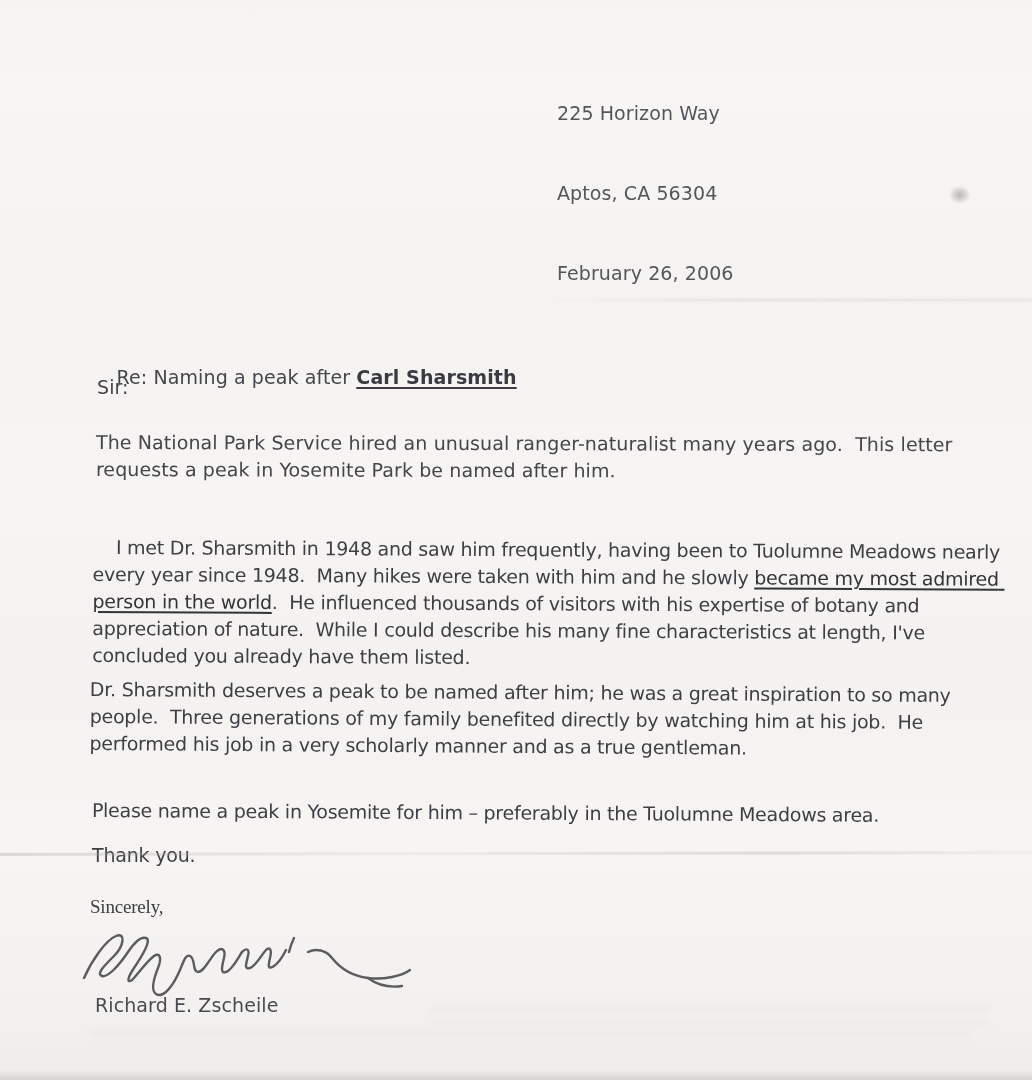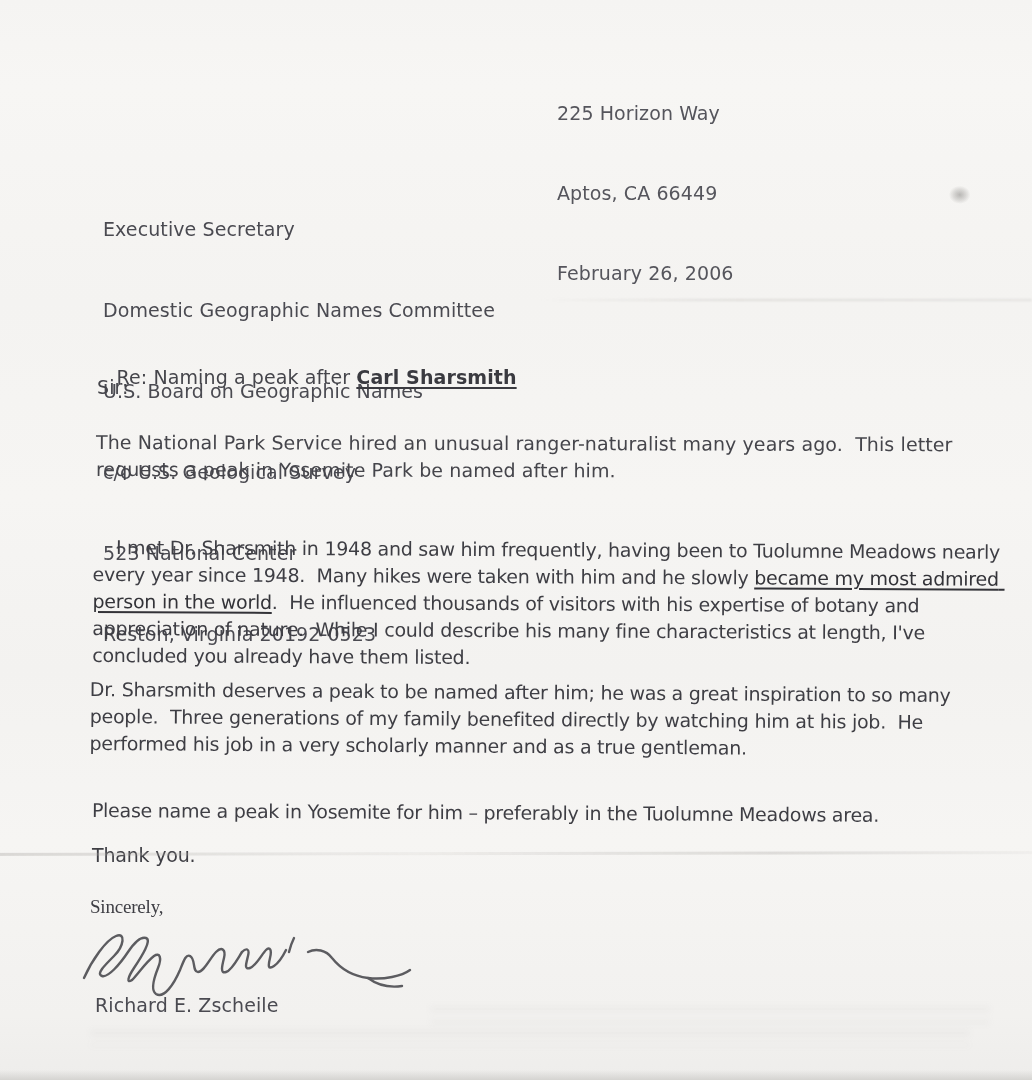--- a/index.html
+++ b/index.html
@@ -92,32 +92,24 @@
   }
   .sig-svg { width: 100%; height: 100%; }
 </style>
 </head>
 <body>
 
 <div class="scan-page">
 
   <div class="abs txt sender-block">
     <div class="line">225 Horizon Way</div>
-    <div class="line">Aptos, CA 66449</div>
+    <div class="line">Aptos, CA 56304</div>
     <div class="line">February 26, 2006</div>
   </div>
 
-  <div class="abs txt recipient-block">
-    <div class="line">Executive Secretary</div>
-    <div class="line">Domestic Geographic Names Committee</div>
-    <div class="line">U.S. Board on Geographic Names</div>
-    <div class="line">c/o U.S. Geological Survey</div>
-    <div class="line">523 National Center</div>
-    <div class="line">Reston, Virginia 20192-0523</div>
-  </div>
 
   <div class="abs txt subject-line">
     <span>Re: Naming a peak after </span><span class="subject-emphasis">Carl Sharsmith</span>
   </div>
 
   <div class="abs txt salutation">Sir:</div>
 
   <div class="abs txt para para-1">The National Park Service hired an unusual ranger-naturalist many years ago.  This letter requests a peak in Yosemite Park be named after him.</div>
 
   <div class="abs txt para para-2">

